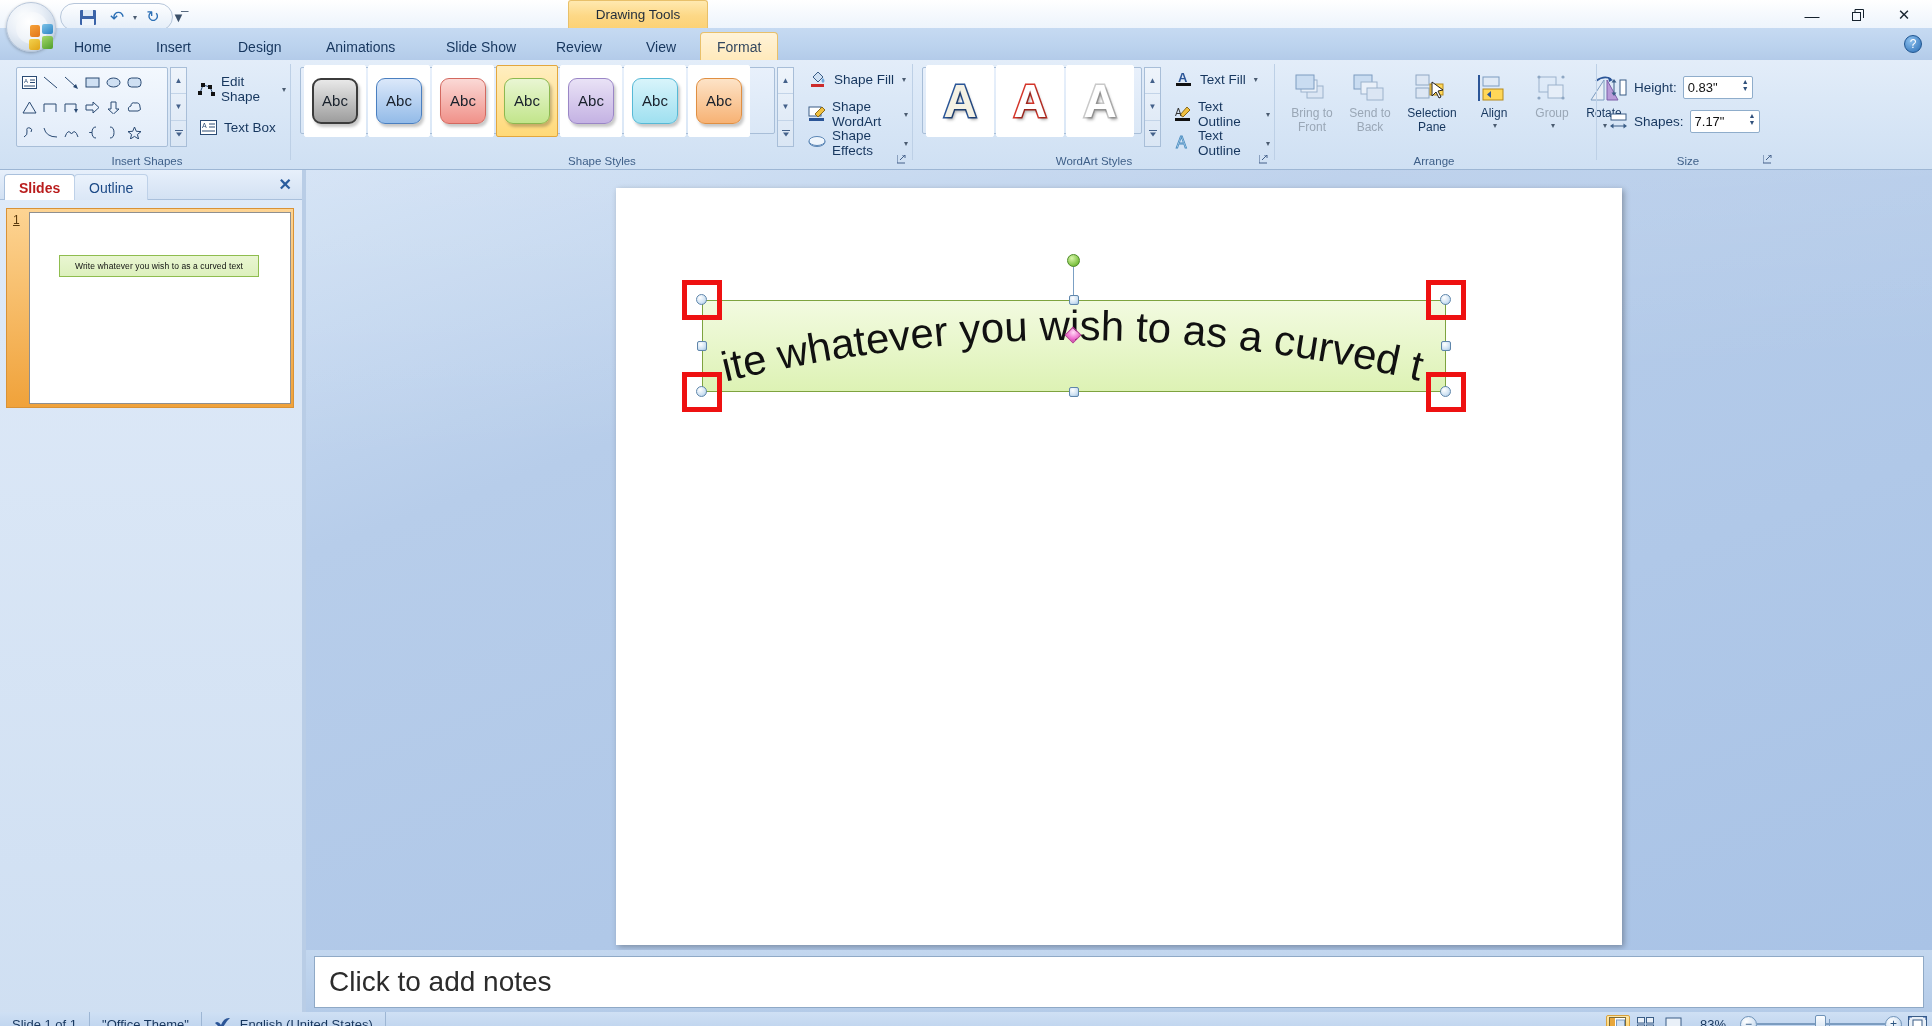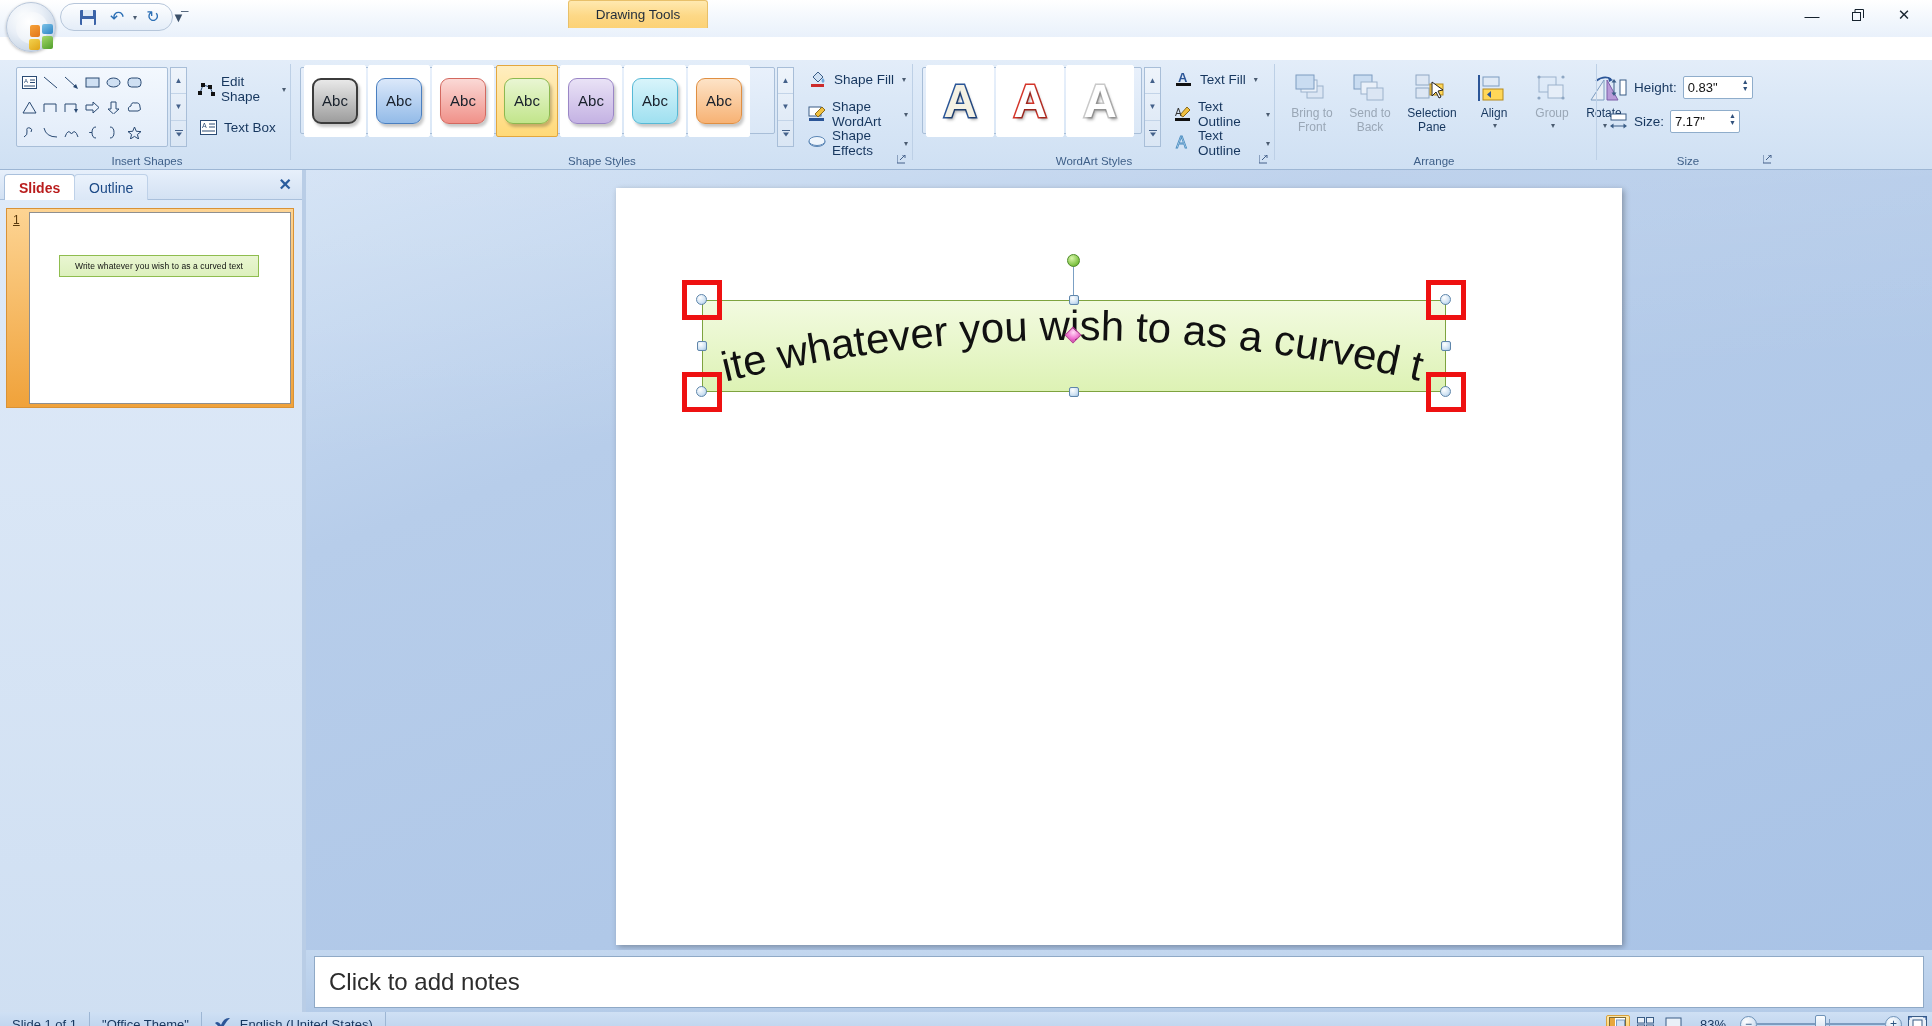--- a/index.html
+++ b/index.html
@@ -282,21 +282,21 @@
 
   
   .notes {
     position:absolute; left:306px; top:950px; width:1626px; height:62px;
     background: linear-gradient(180deg,#c3d7ef,#b4cbe8);
     padding: 6px 8px 4px 8px;
   }
   .notes-inner {
     width:100%; height:100%; background:#fff; border:1px solid #8fa9c6;
     display:flex; align-items:center; padding-left:14px;
-    font-size:24px; color:#2c2c2c;
+    font-size:28px; color:#2c2c2c;
   }
 
   
   .statusbar {
     position:absolute; left:0; top:1012px; width:1932px; height:24px;
     background: linear-gradient(180deg,#cfe0f4,#b8cfec);
     display:flex; align-items:center; font-size:13px; color:#16365e;
   }
   .sb-item { padding:0 12px; height:24px; display:flex; align-items:center; border-right:1px solid #9db6d4; }
   .sb-item.first { border-left:none; }
@@ -354,20 +354,31 @@
         <div class="save-ico"></div>
       </div>
     <div class="qat-btn undo-ico">↶</div>
     <div class="tiny-dd">▾</div>
     <div class="qat-btn redo-ico">↻</div>
   </div>
   <div class="qat-more" style="position:absolute;left:166px;top:10px;font-size:13px;color:#3a4f68;z-index:31">▼̅</div>
 
   <div class="ctx-label">Drawing Tools</div>
 
+  <div class="tabstrip">
+    <div class="tab" style="left:58px">Home</div>
+    <div class="tab" style="left:140px">Insert</div>
+    <div class="tab" style="left:222px">Design</div>
+    <div class="tab" style="left:310px">Animations</div>
+    <div class="tab" style="left:430px">Slide Show</div>
+    <div class="tab" style="left:540px">Review</div>
+    <div class="tab" style="left:630px">View</div>
+    <div class="tab ctx" style="left:700px">Format</div>
+    <div class="help-ico">?</div>
+  </div>
 
   <div class="ribbon">
 
     <div class="rgroup" style="left:4px; width:286px">
       <div class="shapebox">
         <div class="shp">
             <svg width="15" height="13" viewBox="0 0 15 13">
               <rect x="0.5" y="0.5" width="14" height="12" fill="#fff" stroke="#2a4a73"></rect>
               <text x="2" y="7" font-size="6" fill="#2a4a73">A</text>
               <line x1="8" y1="4" x2="13" y2="4" stroke="#2a4a73"></line>
@@ -751,21 +762,21 @@
       </div>
       <div class="sizerow" style="left:10px; top:48px">
         <span class="cmd-ic">
           <svg width="17" height="17" viewBox="0 0 17 17">
               <rect x="1" y="1" width="15" height="6" fill="#fff" stroke="#3a5d86"></rect>
               <line x1="2" y1="13" x2="15" y2="13" stroke="#3a5d86"></line>
               <polygon points="0,13 3.5,10.5 3.5,15.5" fill="#3a5d86"></polygon>
               <polygon points="17,13 13.5,10.5 13.5,15.5" fill="#3a5d86"></polygon>
             </svg>
         </span>
-        <span>Size:</span>
+        <span>Shapes:</span>
         <span class="spin">
           <span>7.17"</span>
           <span class="spin-arrows">
             <span>▲</span>
             <span>▼</span>
           </span>
         </span>
       </div>
       <div class="glabel">Size</div>
       <div class="dlg-launch">

